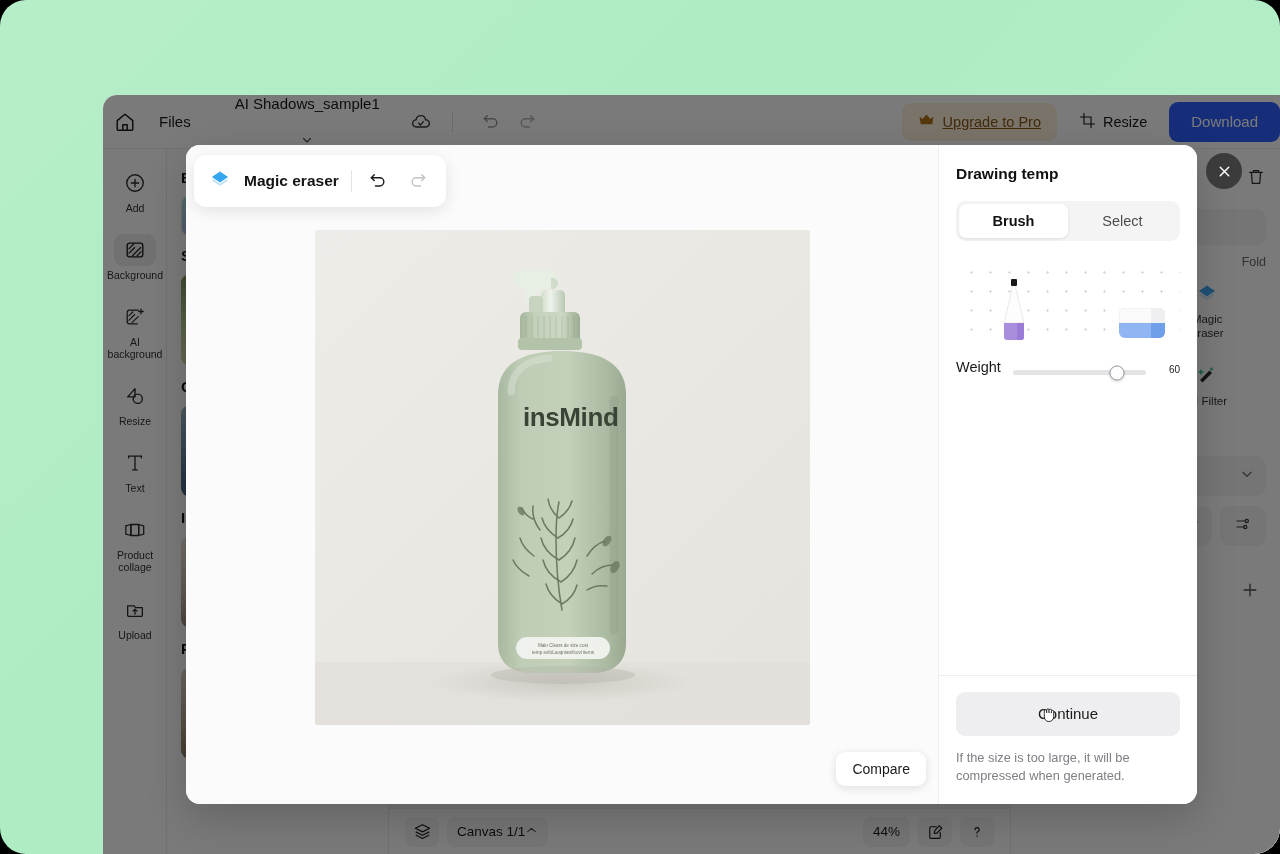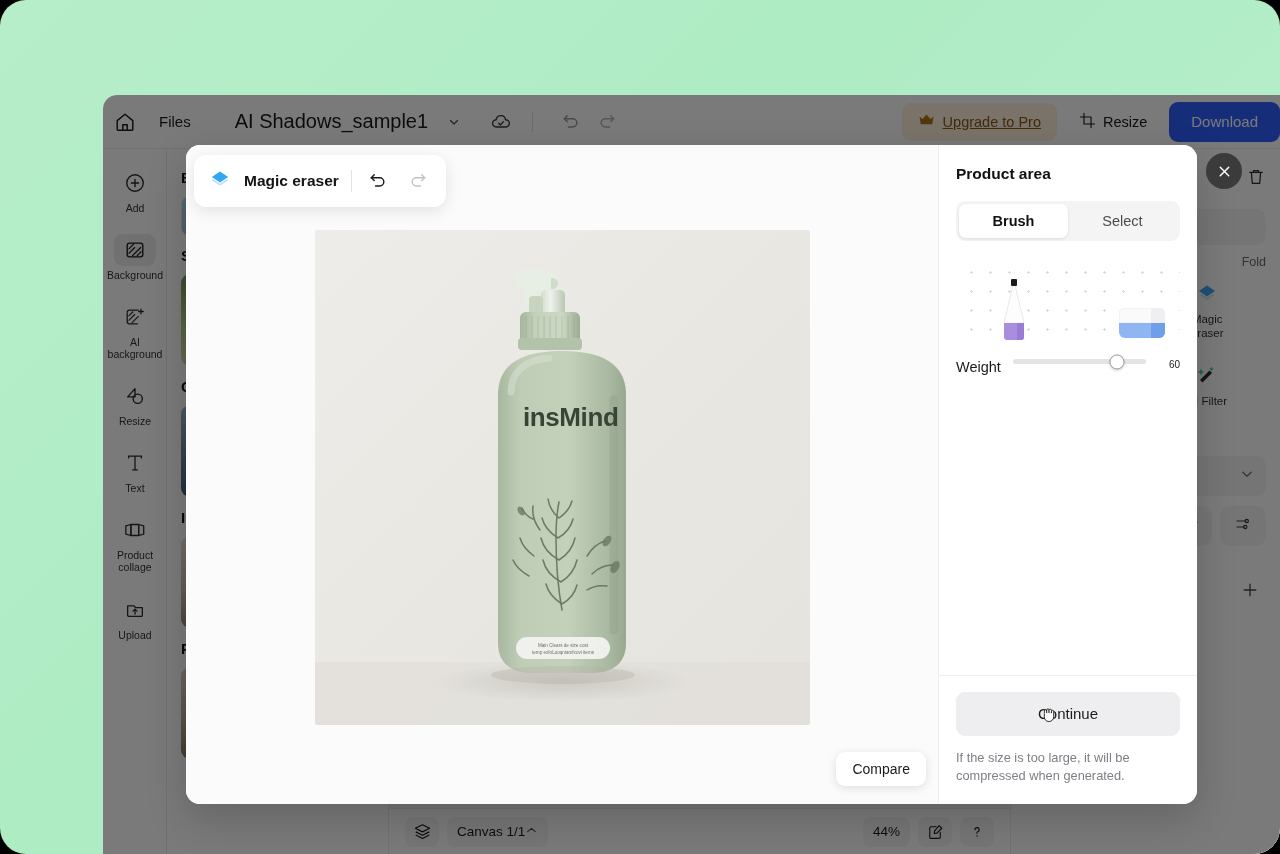--- a/index.html
+++ b/index.html
@@ -37,21 +37,21 @@
   }
   .home-btn {
     width: 44px; height: 54px;
     display: flex; align-items: center; justify-content: center;
   }
   .tb-files {
     font-size: 15px; color: #1b1b1b; margin-left: 12px;
   }
   .tb-docname {
     display: flex; align-items: center; gap: 20px;
-    margin-left: 44px; font-size: 20px; color: #1b1b1b;
+    margin-left: 44px; font-size: 15px; color: #1b1b1b; flex-direction: column;
   }
   .tb-cloud { margin-left: 30px; display: flex; align-items: center; }
   .tb-divider {
     width: 1px; height: 20px; background: #dfdfdf; margin: 0 20px;
   }
   .tb-undo, .tb-redo { display: flex; align-items: center; padding: 0 8px; }
   .tb-right {
     margin-left: auto; display: flex; align-items: center; gap: 12px;
     padding-right: 0;
   }
@@ -261,21 +261,21 @@
     position: relative; overflow: hidden;
     background-color: #fff;
     background-image: radial-gradient(#d9d9de 1.1px, transparent 1.1px);
     background-size: 19px 19px;
     background-position: 6px 6px;
   }
   .pencil { position: absolute; left: 44px; bottom: 0; width: 28px; height: 62px; }
   .eraser { position: absolute; left: 163px; bottom: 3px; width: 46px; height: 30px; }
 
   .weight-row {
-    margin-top: 18px; display: flex; align-items: flex-start; gap: 12px;
+    margin-top: 18px; display: flex; align-items: flex-end; gap: 12px;
   }
   .weight-lbl { font-size: 14.5px; color: #1b1b1b; }
   .track {
     position: relative; flex: 1; height: 5px;
     background: #e4e4e7; border-radius: 3px;
   }
   .thumb {
     position: absolute; left: 78%; top: 50%;
     transform: translate(-50%, -50%);
     width: 15px; height: 15px; border-radius: 50%;
@@ -713,21 +713,21 @@
 
           <ellipse cx="248" cy="445" rx="72" ry="9" fill="#b2afa7" opacity="0.35"></ellipse>
         </svg>
       </div>
 
       <div class="btn-compare">Compare</div>
     </div>
 
     <div class="modal-side">
       <div class="ms-top">
-        <div class="ms-title">Product area</div>
+        <div class="ms-title">Drawing temp</div>
 
         <div class="seg">
           <div class="seg-btn active">Brush</div>
           <div class="seg-btn">Select</div>
         </div>
 
         <div class="preview">
           <div class="pencil">
             <svg width="28" height="62" viewBox="0 0 28 62">
               <path d="M14 2 24 44H4z" fill="#fdfdfd" stroke="#e9e9ec" stroke-width="1"></path>

